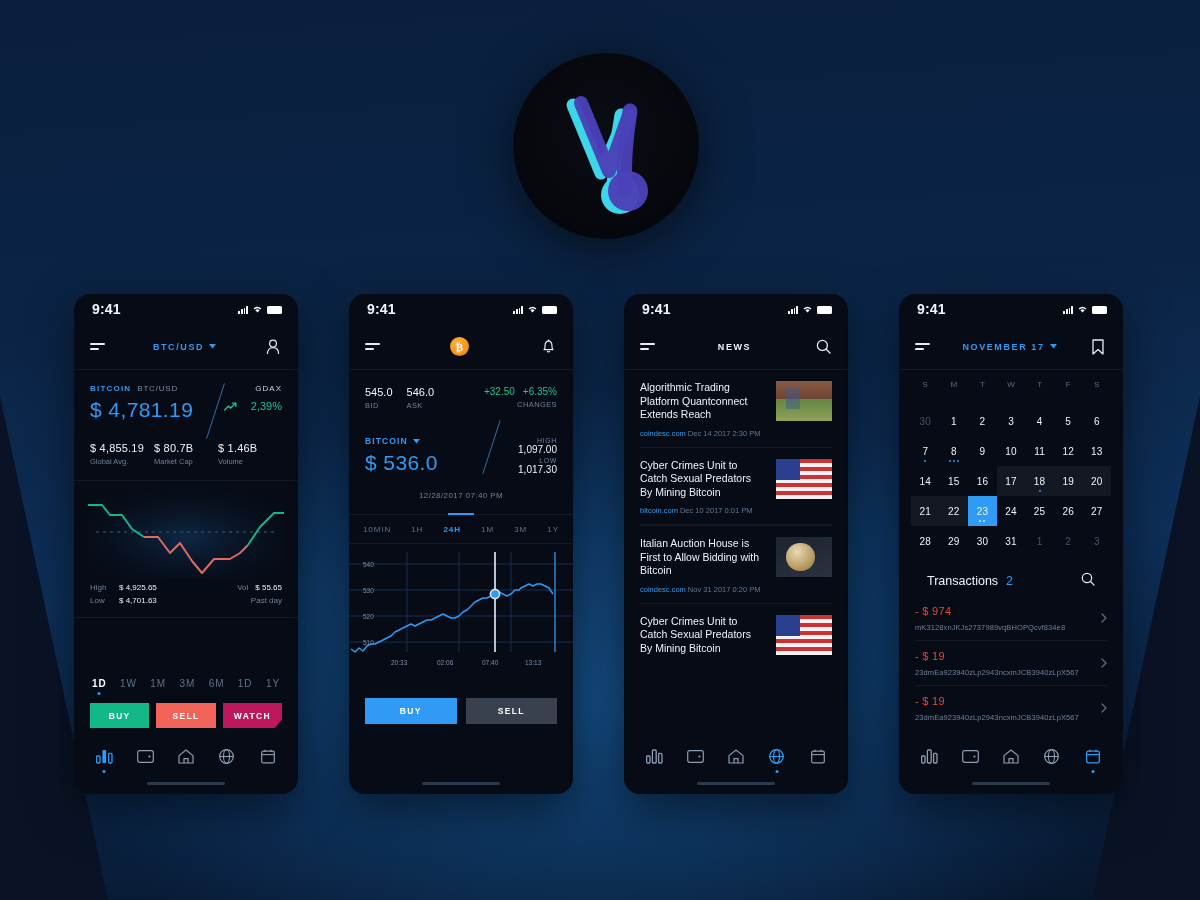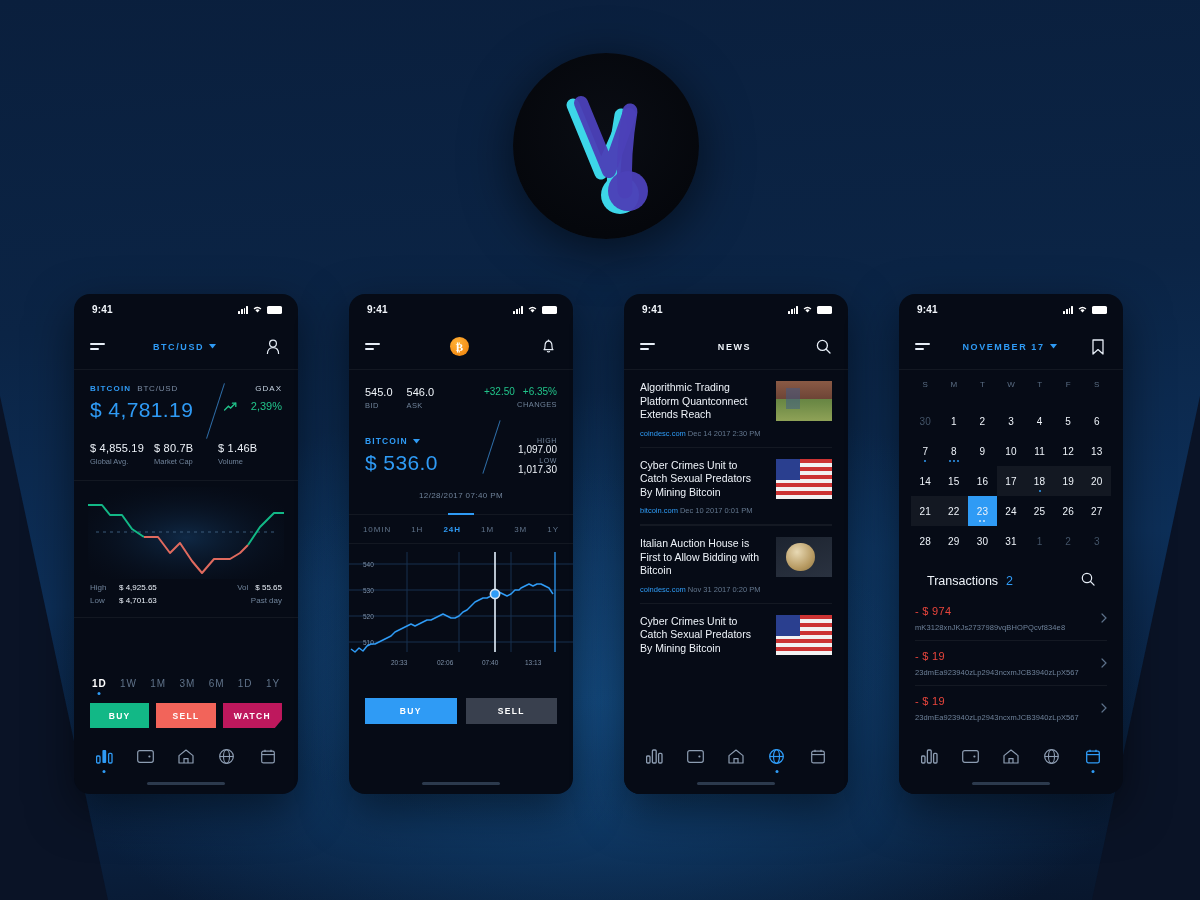--- a/index.html
+++ b/index.html
@@ -48,21 +48,21 @@
   }
   #phone1 { left: 74px; }
   #phone2 { left: 349px; }
   #phone3 { left: 624px; }
   #phone4 { left: 899px; }
 
   .statusbar {
     height: 30px; display: flex; align-items: center;
     justify-content: space-between; padding: 0 16px 0 18px;
   }
-  .sb-time { color: #f2f6fb; font-size: 10px; font-weight: bold; letter-spacing: .2px; }
+  .sb-time { color: #f2f6fb; font-size: 14px; font-weight: bold; letter-spacing: .2px; }
   .sb-icons { display: flex; align-items: flex-end; gap: 4px; }
   .bars { display: flex; align-items: flex-end; gap: 1px; height: 8px; }
   .bars i { width: 1.7px; background: #fff; display: block; border-radius: .5px; }
   .bars i:nth-child(1){height:3px} .bars i:nth-child(2){height:4.5px}
   .bars i:nth-child(3){height:6px} .bars i:nth-child(4){height:8px}
   .batt { width: 15px; height: 7.5px; border-radius: 1.6px; background: #fff; }
 
   .navbar {
     height: 46px; display: flex; align-items: center;
     justify-content: space-between; padding: 0 16px;

